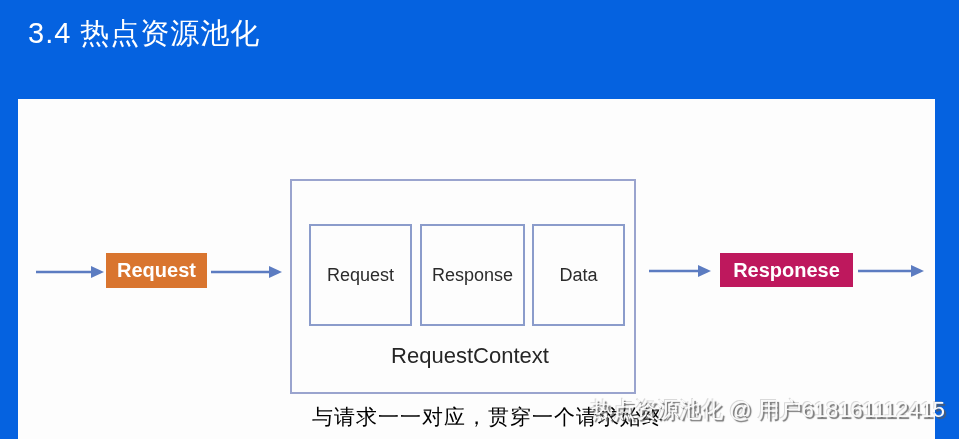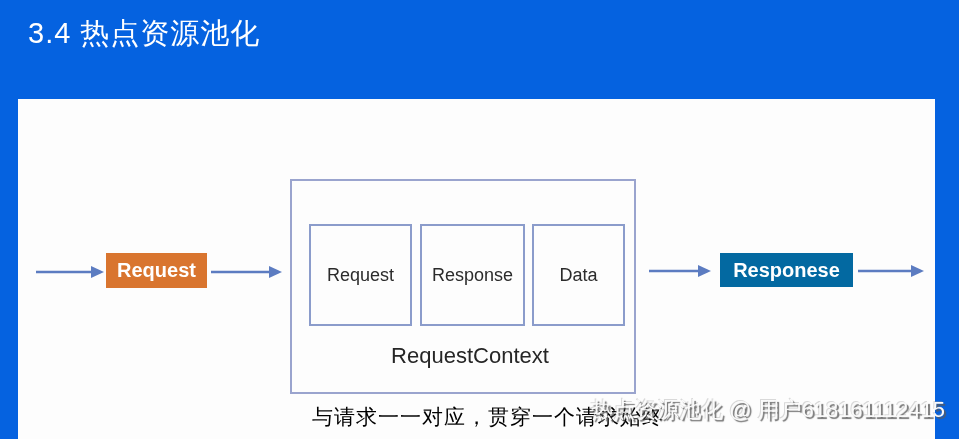--- a/index.html
+++ b/index.html
@@ -40,21 +40,21 @@
     position: absolute;
     display: flex;
     align-items: center;
     justify-content: center;
     color: #ffffff;
     font-size: 20px;
     font-weight: bold;
     white-space: nowrap;
   }
   .node-request   { left: 88px;  top: 154px; width: 101px; height: 35px; background: #d9752f; }
-  .node-responese { left: 702px; top: 154px; width: 133px; height: 34px; background: #0369a1; }
+  .node-responese { left: 702px; top: 154px; width: 133px; height: 34px; background: #be185d; }
 
   .context-box {
     position: absolute;
     left: 272px;
     top: 80px;
     width: 346px;
     height: 215px;
     border: 2px solid #9aa4ce;
     background: #fdfdfd;
   }

